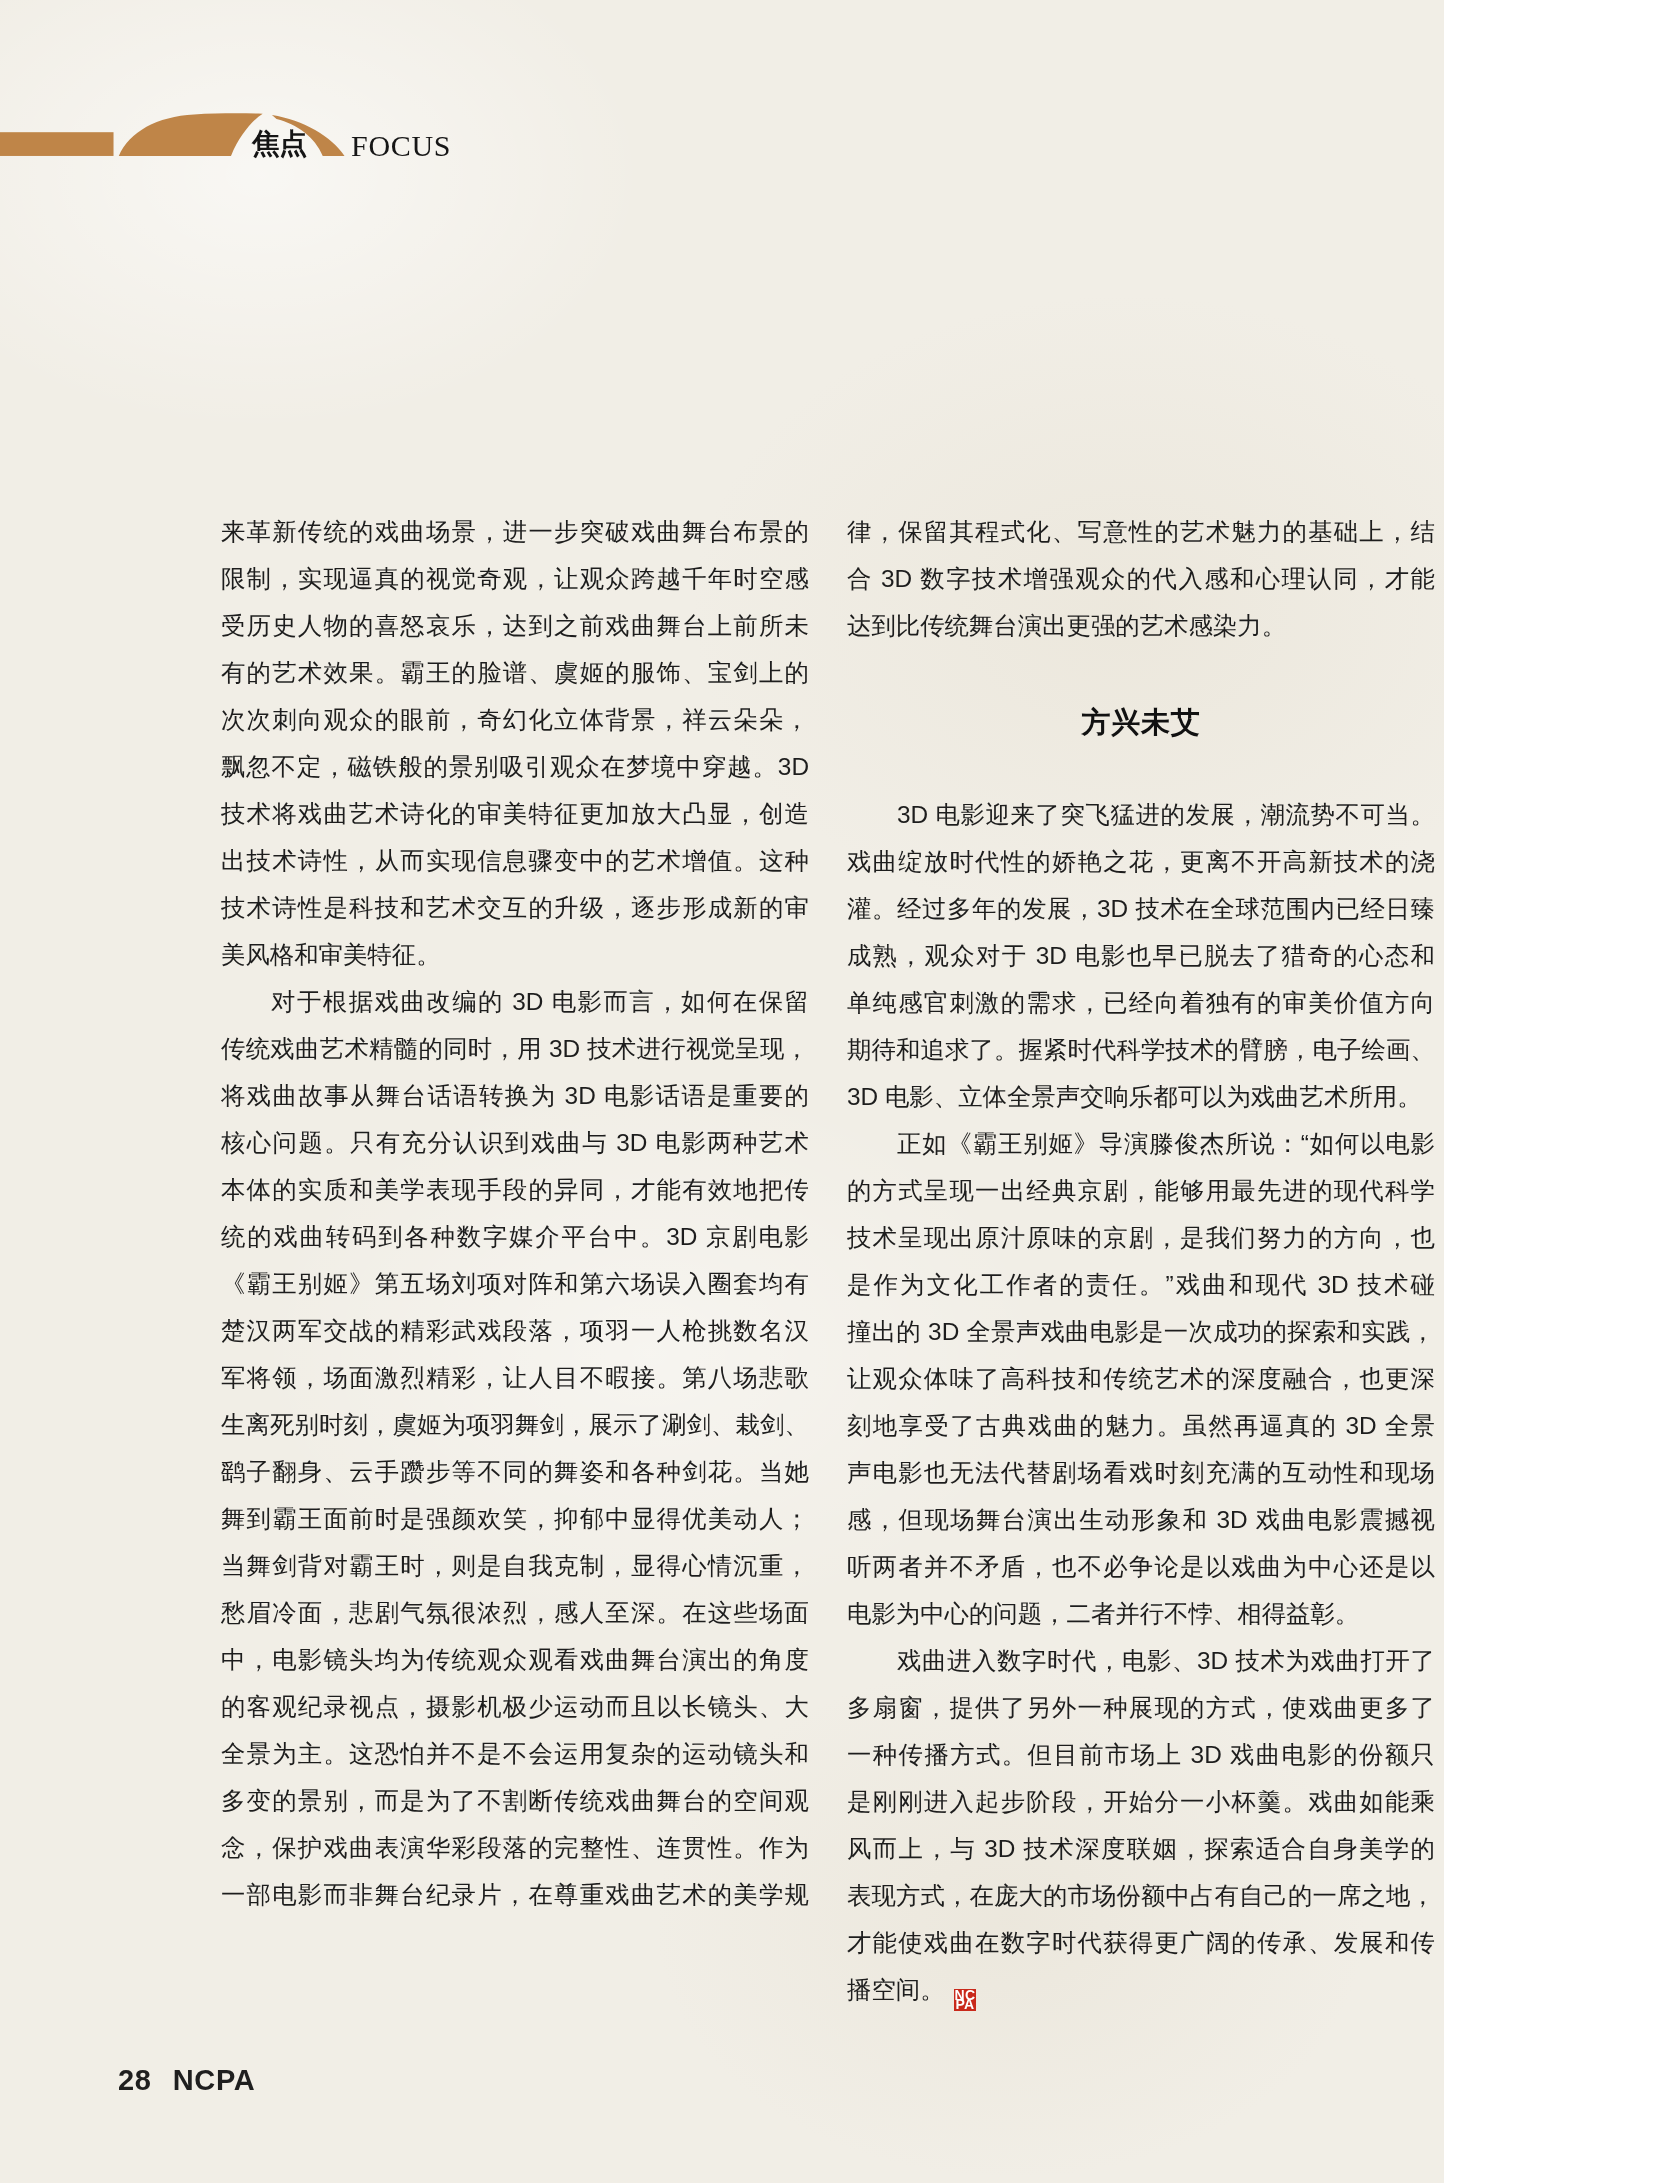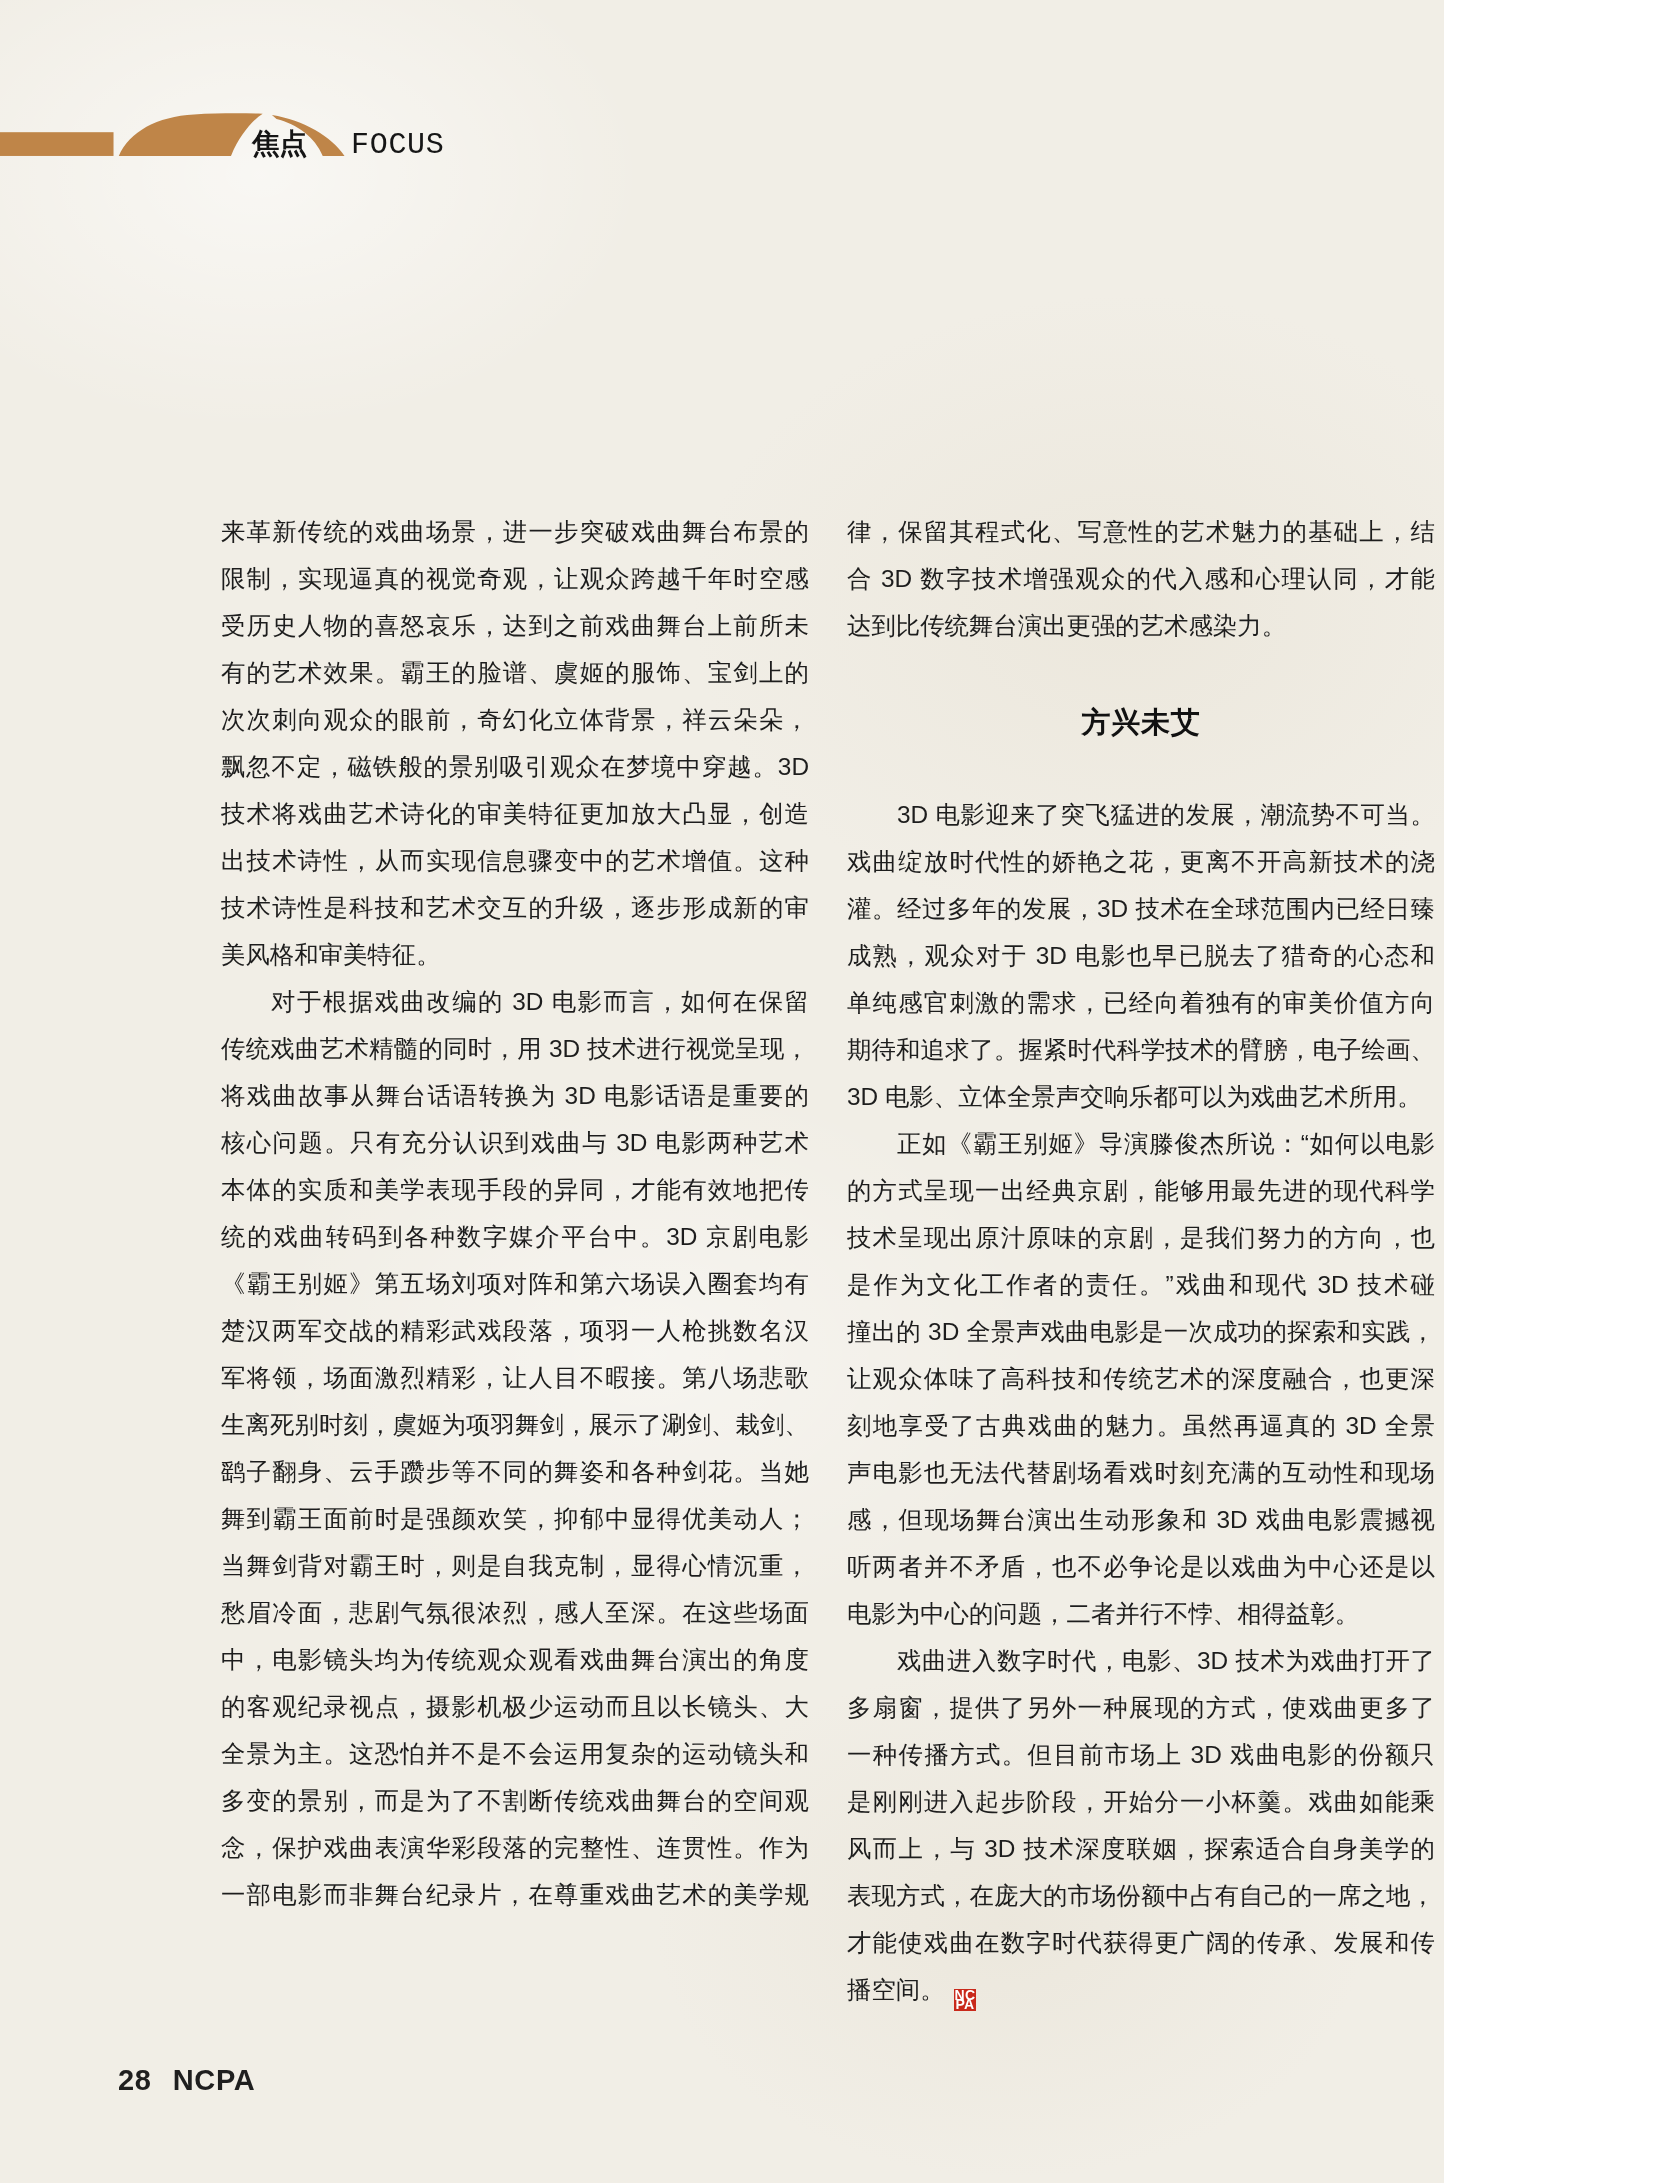--- a/index.html
+++ b/index.html
@@ -18,21 +18,21 @@
     color:var(--text,#1d1d1d);
   }
   .banner{position:absolute;left:0;top:99px;}
   .cn-title{
     position:absolute;left:252px;top:129px;
     font-size:28px;font-weight:bold;letter-spacing:-0.7px;
     line-height:29px;color:#151515;
   }
   .en-title{
     position:absolute;left:351px;top:131px;
-    font-family:Liberation Mono, monospace;
+    font-family:Liberation Serif, serif;
     font-size:30px;line-height:29px;letter-spacing:0.7px;color:#161616;
   }
   .col{
     position:absolute;top:508px;width:588px;
     font-size:24.4px;line-height:47px;color:#1d1d1d;
   }
   .col-left{left:221px;}
   .col-right{left:847px;}
   .line{
     height:47px;overflow:hidden;white-space:normal;

